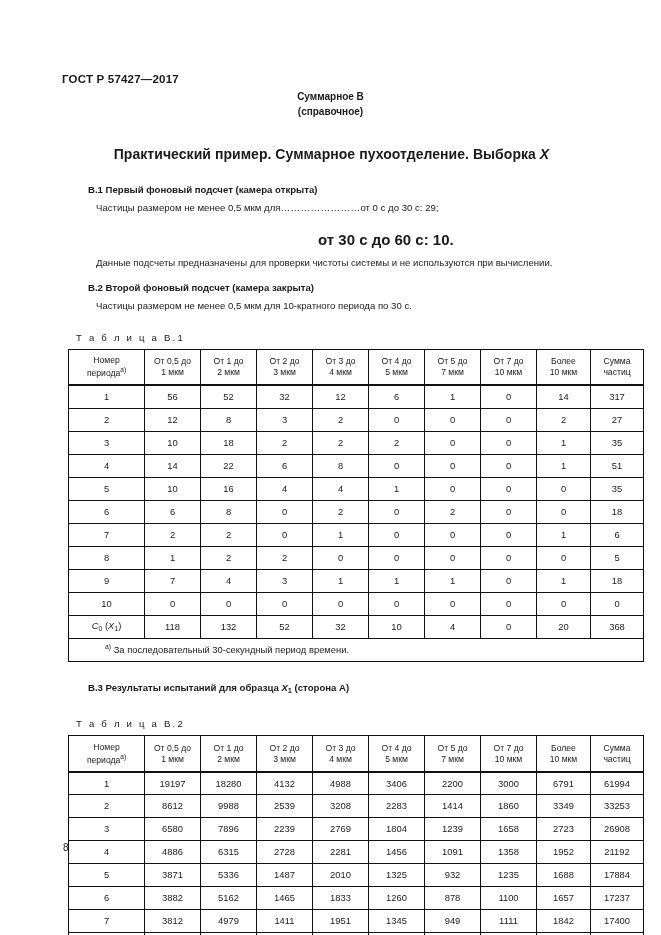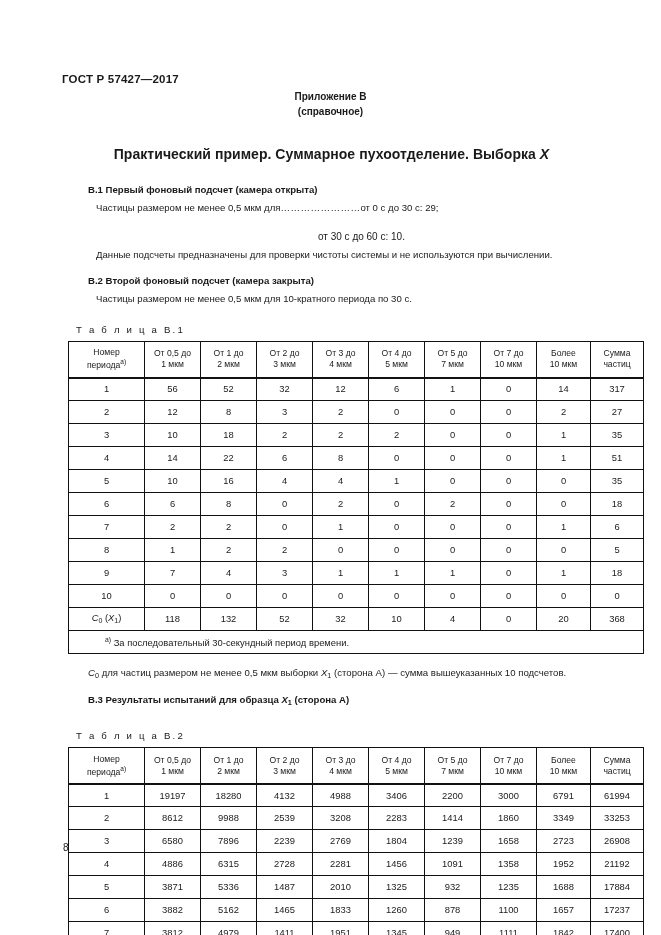--- a/index.html
+++ b/index.html
@@ -84,24 +84,25 @@
   }
   .para.indentless { padding-left: 20px; }
   .para i { font-style: italic; }
   .para sub {
     font-size: 7.3px;
     vertical-align: -0.22em;
     font-style: italic;
   }
   .dotline { letter-spacing: 0.4px; }
   .para-right {
-    font-size: 10px;
+    font-size: 15px;
     margin: 14px 0 4px 0;
     padding-left: 250px;
     line-height: 1.5;
+    font-weight: bold;
   }
 
   .spacer-8 { height: 8px; }
   .spacer-12 { height: 12px; }
   .spacer-14 { height: 14px; }
   .spacer-18 { height: 18px; }
 
   .table-caption {
     font-size: 9.6px;
     letter-spacing: 2.2px;
@@ -173,21 +174,21 @@
   }
 </style>
 </head>
 <body>
 
 <div class="page">
 
   <div class="doc-header">ГОСТ Р 57427—2017</div>
 
   <div class="appendix-block">
-    <span class="line">Приложение В</span>
+    <span class="line">Суммарное В</span>
     <span class="line">(справочное)</span>
   </div>
 
   <div class="content">
 
     <div class="main-title"><span>Практический пример. Суммарное пухоотделение. Выборка </span><i>X</i></div>
 
     <div class="sec-head">В.1 Первый фоновый подсчет (камера открыта)</div>
 
     <div class="para"><span>Частицы размером не менее 0,5 мкм для</span><span class="dotline">……………………</span><span>от 0 с до 30 с: 29;</span></div>
@@ -367,21 +368,20 @@
             <td>368</td>
         </tr>
         <tr class="footnote-row">
           <td colspan="10"><sup>а)</sup><span> За последовательный 30-секундный период времени.</span></td>
         </tr>
       </tbody>
     </table>
 
     <div class="spacer-12"></div>
 
-    <div class="para indentless"><i>C</i><sub style="font-style:normal">0</sub><span> для частиц размером не менее 0,5 мкм выборки </span><i>X</i><sub style="font-style:normal">1</sub><span> (сторона A) — сумма вышеуказанных 10 подсчетов.</span></div>
 
     <div class="spacer-8"></div>
 
     <div class="sec-head"><span>В.3  Результаты испытаний для образца </span><i>X</i><sub style="font-style:normal">1</sub><span> (сторона A)</span></div>
 
     <div class="spacer-18"></div>
 
     <div class="table-caption">Т а б л и ц а   В.2</div>
 
     <table class="gost">

